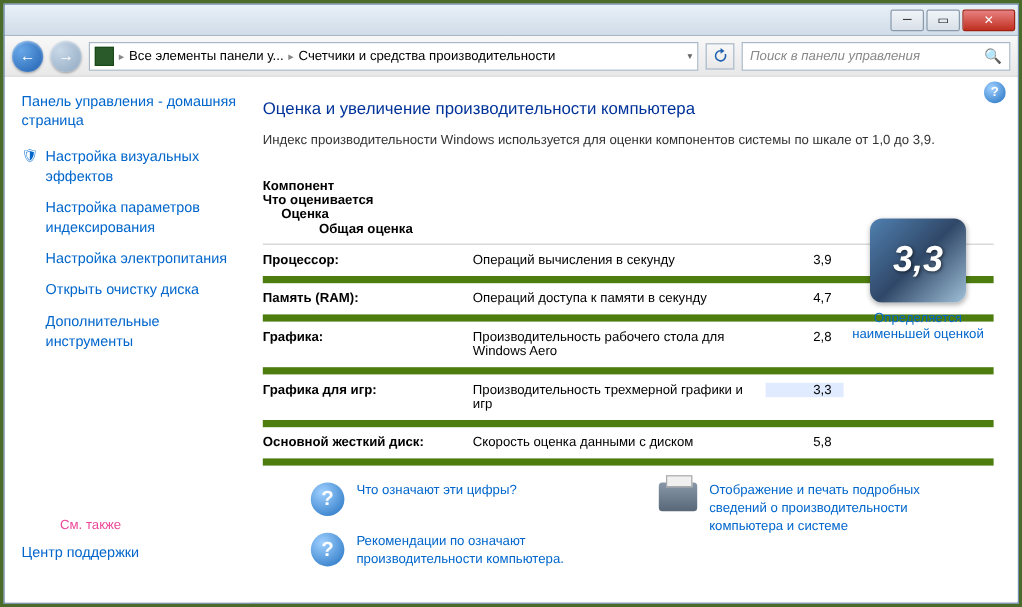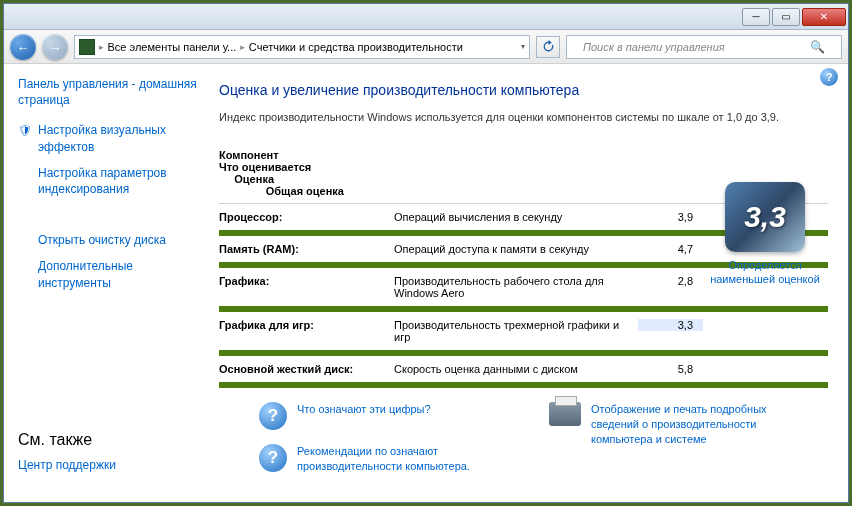--- a/index.html
+++ b/index.html
@@ -10,29 +10,29 @@
 .winbtn.close { background: linear-gradient(#e88080, #c03020); color: #fff; width: 44px; border-color: #a02010; }
 .navbar { height: 34px; background: linear-gradient(#f8f8f8, #e8e8e8); display: flex; align-items: center; padding: 0 6px; border-bottom: 1px solid #d0d0d0; gap: 6px; }
 .navbtn { width: 26px; height: 26px; border-radius: 50%; background: radial-gradient(circle at 30% 30%, #68a8e8, #2060b0); display: flex; align-items: center; justify-content: center; color: #fff; font-size: 13px; font-weight: bold; cursor: default; box-shadow: inset 0 1px 2px rgba(255,255,255,0.5), 0 1px 2px rgba(0,0,0,0.3); }
 .navbtn.fwd { background: radial-gradient(circle at 30% 30%, #c8d8e8, #90a8c0); }
 .addrbar { flex: 1; height: 24px; background: #fff; border: 1px solid #a8b8c8; display: flex; align-items: center; padding: 0 4px; font-size: 11px; gap: 4px; }
 .addr-icon { width: 16px; height: 16px; background: #2a5a2a; border: 1px solid #1a4a1a; }
 .addr-sep { color: #888; font-size: 9px; }
 .addr-drop { color: #666; font-size: 8px; margin-left: auto; }
 .refresh { width: 24px; height: 22px; border: 1px solid #a8b8c8; background: linear-gradient(#f8f8f8,#e8e8e8); display: flex; align-items: center; justify-content: center; }
 .refresh svg { width: 13px; height: 13px; }
-.searchbox { width: 276px; height: 24px; background: #fff; border: 1px solid #a8b8c8; display: flex; align-items: center; padding: 0 16px; font-size: 11px; color: #888; font-style: italic; }
+.searchbox { width: 224px; height: 24px; background: #fff; border: 1px solid #a8b8c8; display: flex; align-items: center; padding: 0 6px; font-size: 11px; color: #888; font-style: italic; }
 .searchbox .mag { margin-left: auto; color: #4080c0; font-size: 12px; font-style: normal; }
 .content { flex: 1; display: flex; background: #fff; overflow: hidden; }
 .sidebar { width: 205px; background: #fff; padding: 12px 10px 10px 14px; border-right: 0; }
 .side-home { color: #0066cc; font-size: 12px; line-height: 1.35; margin-bottom: 14px; }
 .side-link { display: flex; align-items: flex-start; gap: 6px; color: #0066cc; font-size: 12px; line-height: 1.35; margin-bottom: 10px; cursor: default; }
 .side-link .ico { width: 14px; height: 14px; flex-shrink: 0; display: flex; align-items: center; justify-content: center; font-size: 11px; margin-top: 1px; }
 .side-sep { margin-top: 140px; }
-.side-also { color: #000000; font-size: 16px; margin-bottom: 8px; }
+.side-also { color: #ec4899; font-size: 11px; margin-bottom: 8px; margin-left: 32px; }
 .main { flex: 1; padding: 10px 20px 10px 10px; position: relative; }
 .help-ico { position: absolute; top: 4px; right: 10px; width: 18px; height: 18px; border-radius: 50%; background: radial-gradient(circle at 35% 30%, #a0d0ff, #2070c0); color: #fff; display: flex; align-items: center; justify-content: center; font-size: 11px; font-weight: bold; }
 .heading { color: #003399; font-size: 14px; margin: 8px 0 12px; }
 .desc { font-size: 11px; color: #333; line-height: 1.4; margin-bottom: 18px; }
 .perftable { width: 100%; }
 .thead { display: flex; border-bottom: 1px solid #d0d0d0; padding: 6px 0; font-size: 11px; font-weight: bold; flex-direction: column; }
 .col1 { width: 175px; }
 .col2 { flex: 1; }
 .col3 { width: 65px; text-align: right; padding-right: 10px; }
 .col4 { width: 125px; text-align: right; }
@@ -85,20 +85,21 @@
       <div class="side-link">
         <span class="ico">🛡</span>
         <span>Настройка визуальных эффектов</span>
       </div>
       <div class="side-link">
         <span class="ico"></span>
         <span>Настройка параметров индексирования</span>
       </div>
       <div class="side-link">
         <span class="ico"></span>
+        <span>Настройка электропитания</span>
       </div>
       <div class="side-link">
         <span class="ico"></span>
         <span>Открыть очистку диска</span>
       </div>
       <div class="side-link">
         <span class="ico"></span>
         <span>Дополнительные инструменты</span>
       </div>
       <div class="side-sep"></div>

